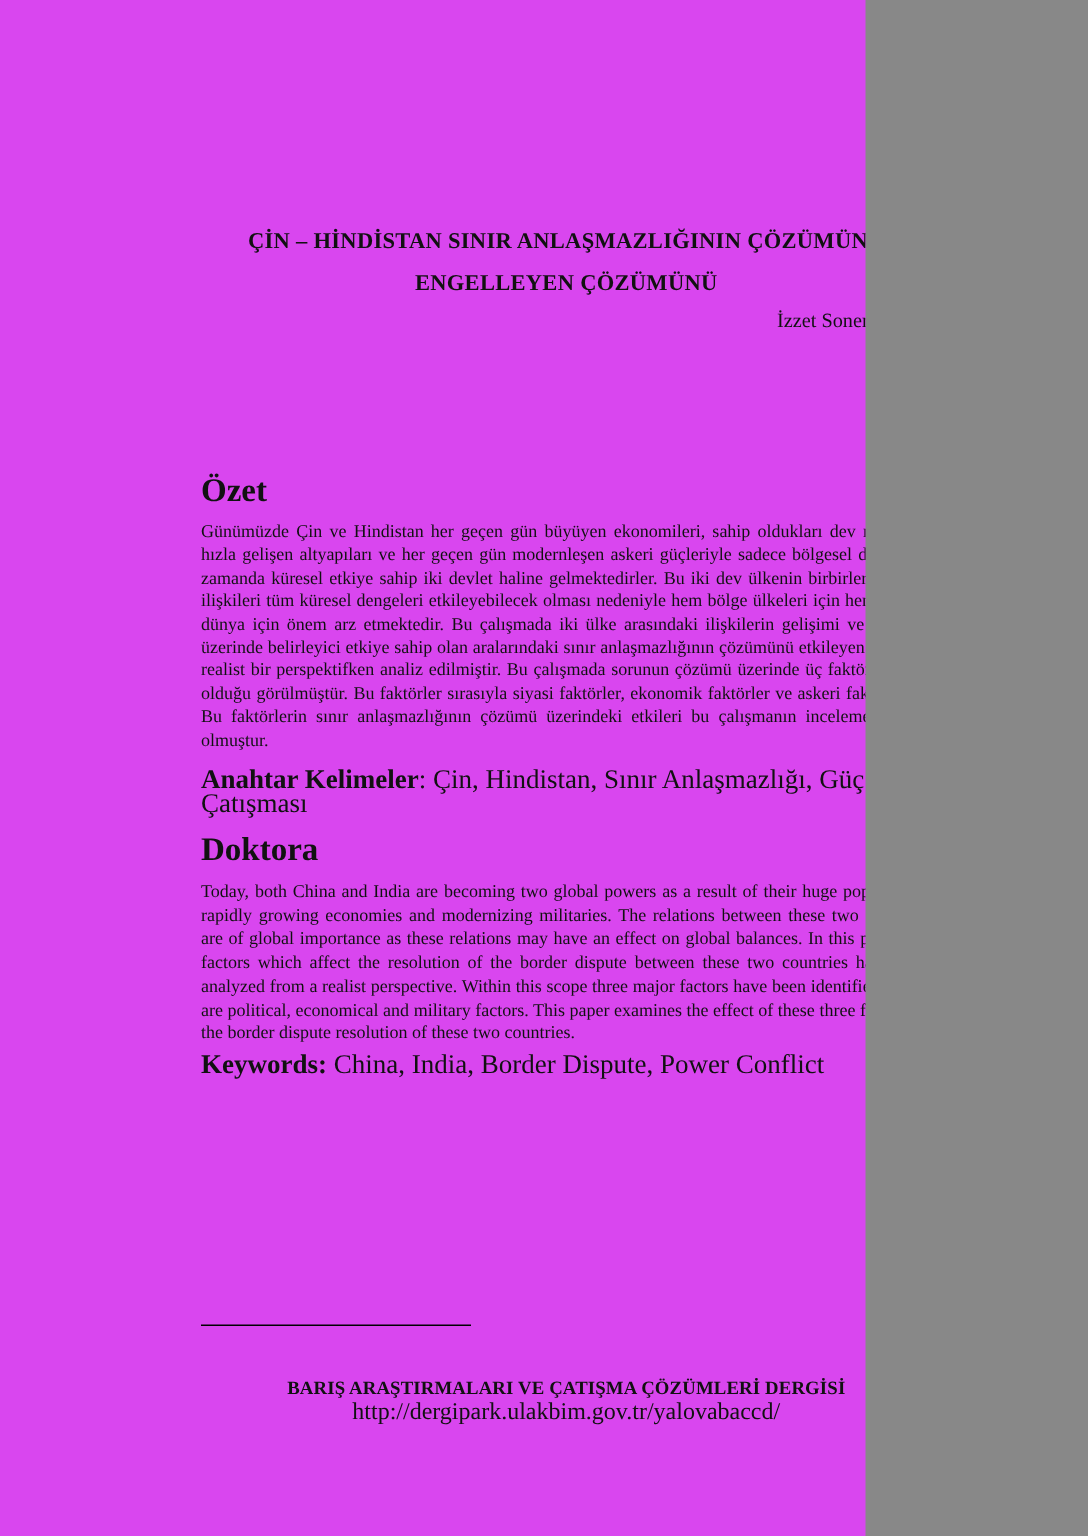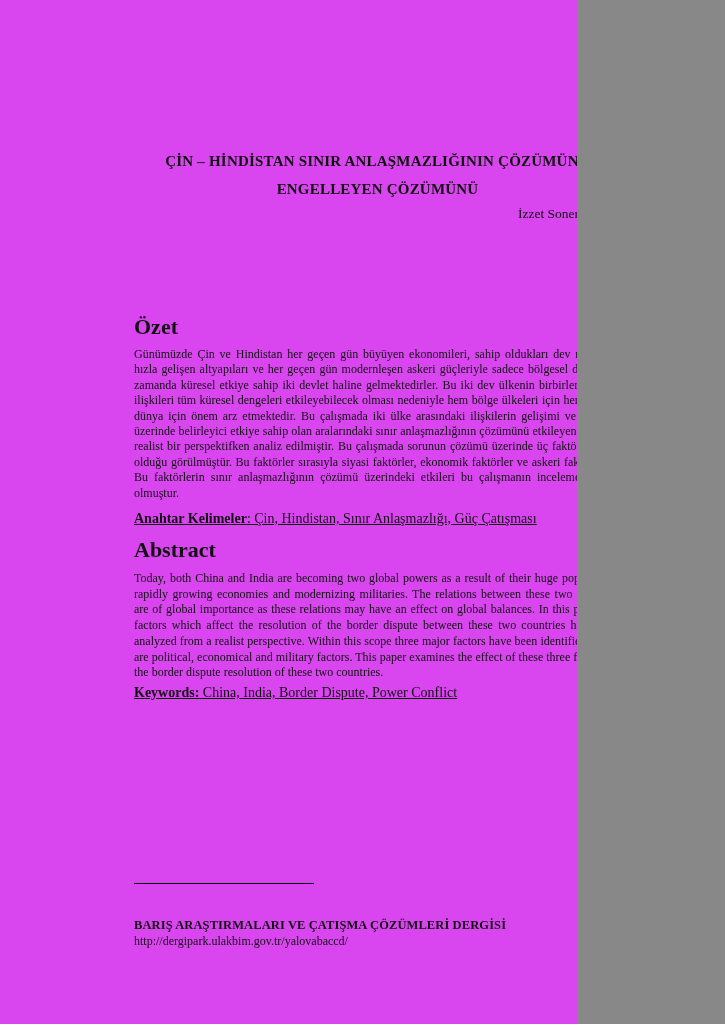--- a/index.html
+++ b/index.html
@@ -55,23 +55,22 @@
     font-size: 12px;
     line-height: 15.4px;
     text-align: justify;
   }
   .body-para.english {
     margin-top: 10px;
     line-height: 15.7px;
   }
   .kw-line {
     margin-top: 10px;
-    font-size: 14px;
+    font-size: 18px;
     line-height: 16px;
-    text-decoration: underline;
   }
   .kw-line.english {
     margin-top: 4px;
   }
   .kw-label { font-weight: bold; }
   .footnote-area {
     position: absolute;
     left: 134px;
     top: 883px;
     width: 487px;
@@ -88,30 +87,31 @@
   }
   .footnote-text sup {
     font-size: 9px;
     line-height: 0;
   }
   .page-footer {
     position: absolute;
     left: 134px;
     top: 917px;
     width: 487px;
+    text-align: center;
   }
   .journal-name {
     font-weight: bold;
     font-size: 12.5px;
     line-height: 16px;
     letter-spacing: 0.1px;
   }
   .journal-url {
     margin-top: 1px;
-    font-size: 12px;
+    font-size: 16px;
     line-height: 15px;
   }
 </style>
 </head>
 <body>
 
 <div class="page">
   <div class="content">
 
     <div class="title-block">
@@ -120,21 +120,21 @@
     </div>
 
     <div class="author-line"><span>İzzet Soner Ayhan</span><sup>*</sup></div>
 
     <div class="section-heading">Özet</div>
 
     <div class="body-para">Günümüzde Çin ve Hindistan her geçen gün büyüyen ekonomileri, sahip oldukları dev nüfusları, hızla gelişen altyapıları ve her geçen gün modernleşen askeri güçleriyle sadece bölgesel değil aynı zamanda küresel etkiye sahip iki devlet haline gelmektedirler. Bu iki dev ülkenin birbirleriyle olan ilişkileri tüm küresel dengeleri etkileyebilecek olması nedeniyle hem bölge ülkeleri için hem de tüm dünya için önem arz etmektedir. Bu çalışmada iki ülke arasındaki ilişkilerin gelişimi ve geleceği üzerinde belirleyici etkiye sahip olan aralarındaki sınır anlaşmazlığının çözümünü etkileyen faktörler realist bir perspektifken analiz edilmiştir. Bu çalışmada sorunun çözümü üzerinde üç faktörün etkili olduğu görülmüştür. Bu faktörler sırasıyla siyasi faktörler, ekonomik faktörler ve askeri faktörlerdir. Bu faktörlerin sınır anlaşmazlığının çözümü üzerindeki etkileri bu çalışmanın inceleme konusu olmuştur.</div>
 
     <div class="kw-line"><span class="kw-label">Anahtar Kelimeler</span><span>: Çin, Hindistan, Sınır Anlaşmazlığı, Güç Çatışması</span></div>
 
-    <div class="section-heading abstract">Abstract</div>
+    <div class="section-heading abstract">Doktora</div>
 
     <div class="body-para english">Today, both China and India are becoming two global powers as a result of their huge populations, rapidly growing economies and modernizing militaries. The relations between these two countries are of global importance as these relations may have an effect on global balances. In this paper, the factors which affect the resolution of the border dispute between these two countries have been analyzed from a realist perspective. Within this scope three major factors have been identified. These are political, economical and military factors. This paper examines the effect of these three factors on the border dispute resolution of these two countries.</div>
 
     <div class="kw-line english"><span class="kw-label">Keywords:</span><span> China, India, Border Dispute, Power Conflict</span></div>
 
   </div>
 
   <div class="footnote-area">
     <div class="footnote-rule"></div>
   </div>

